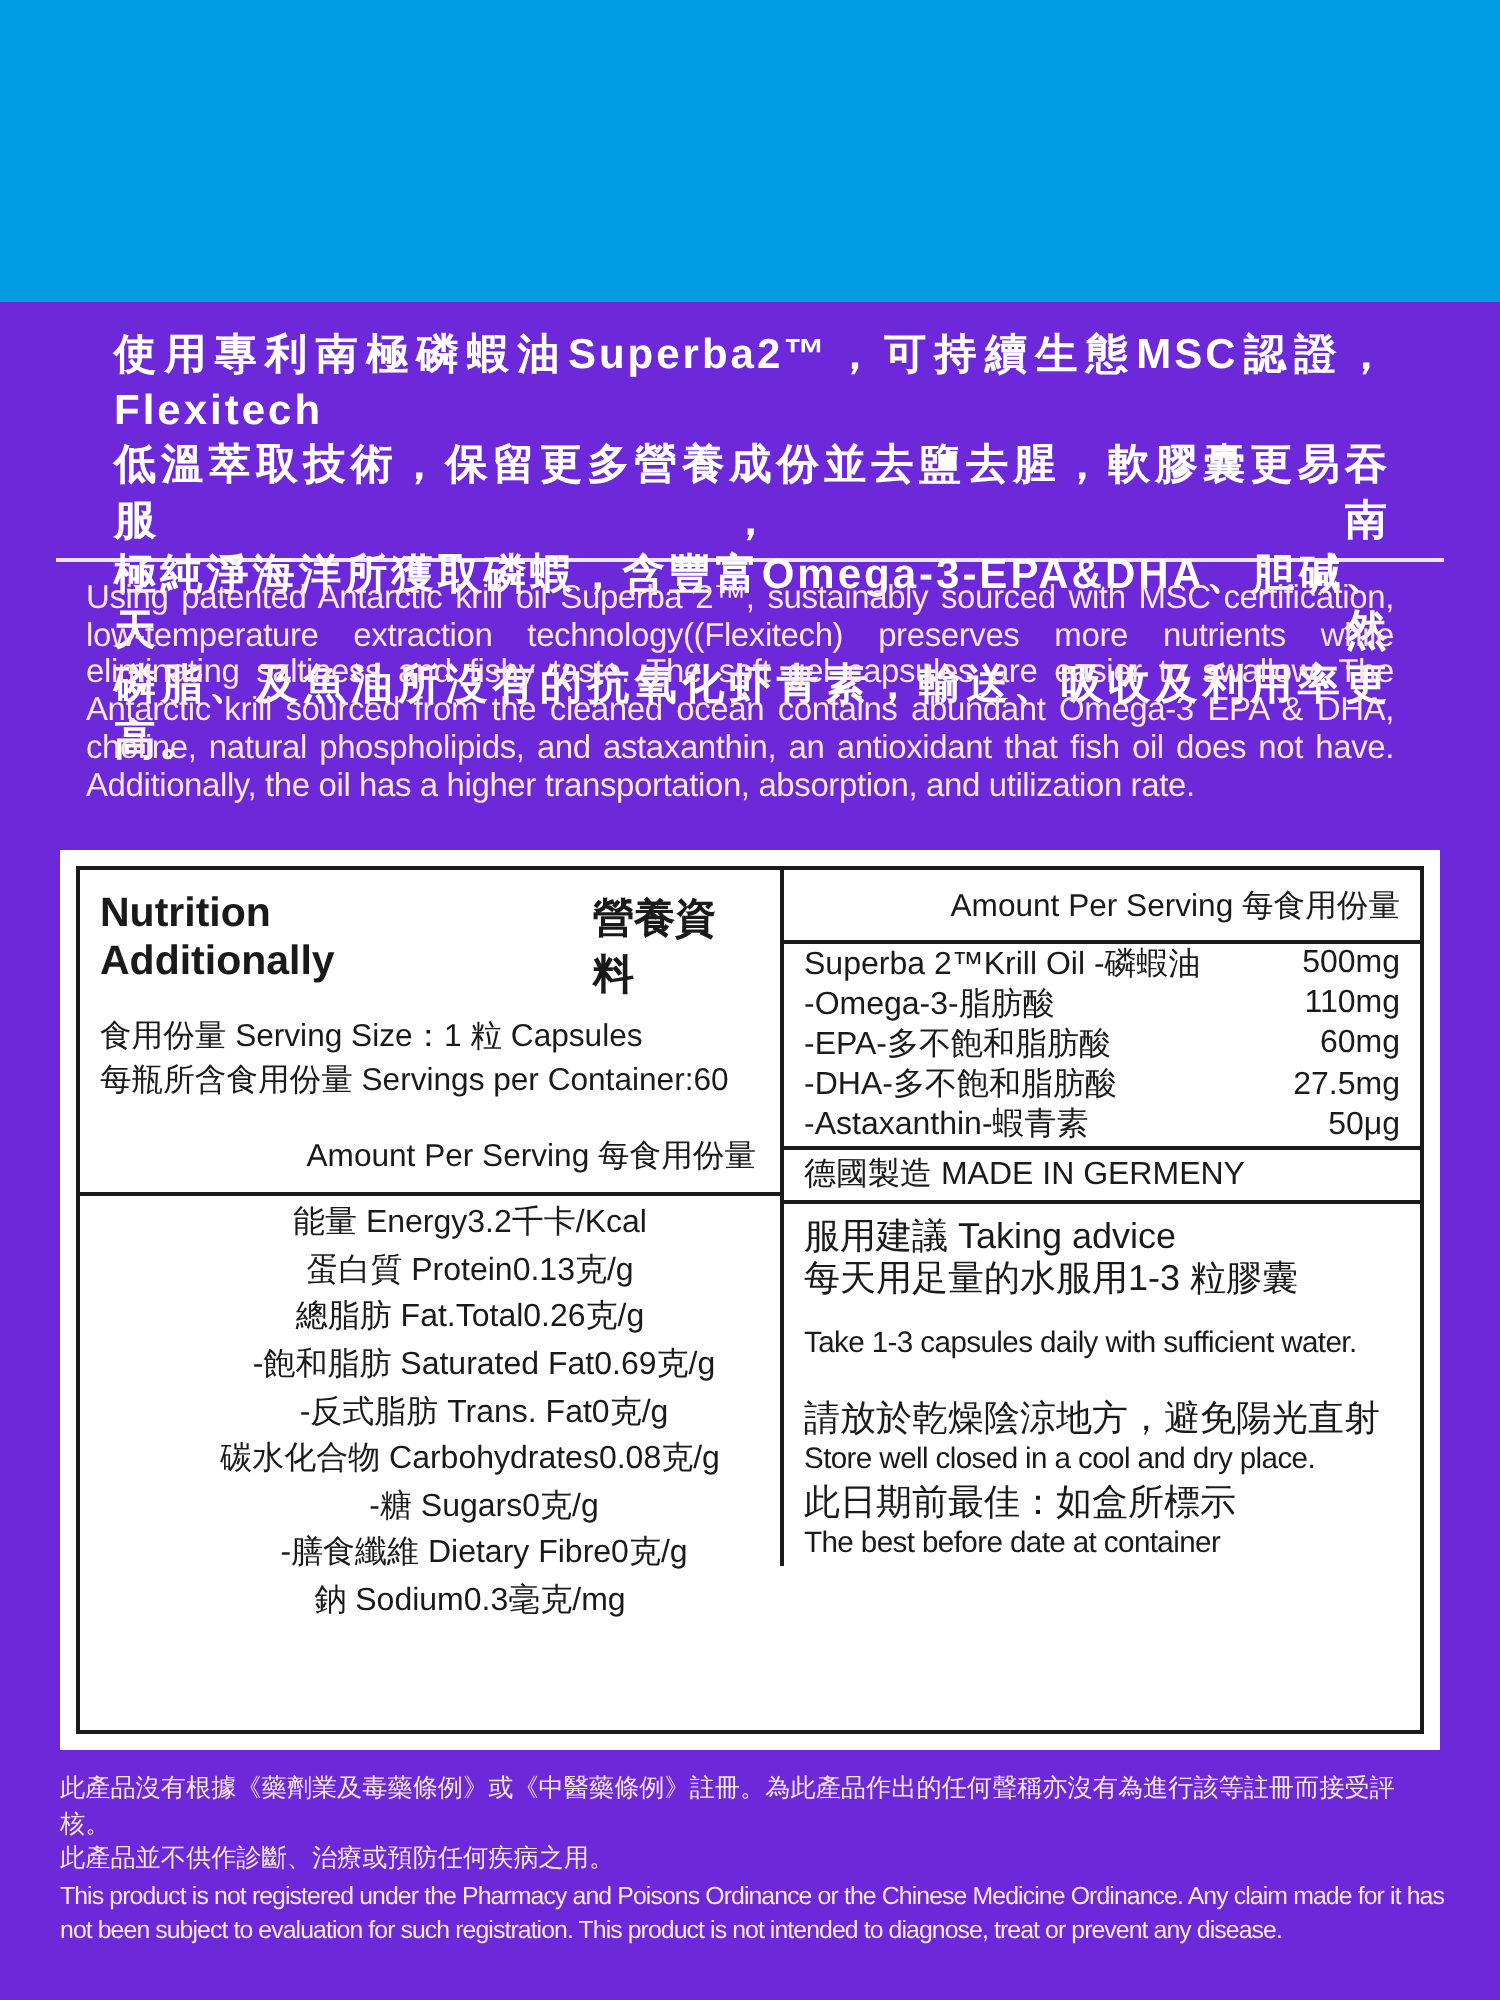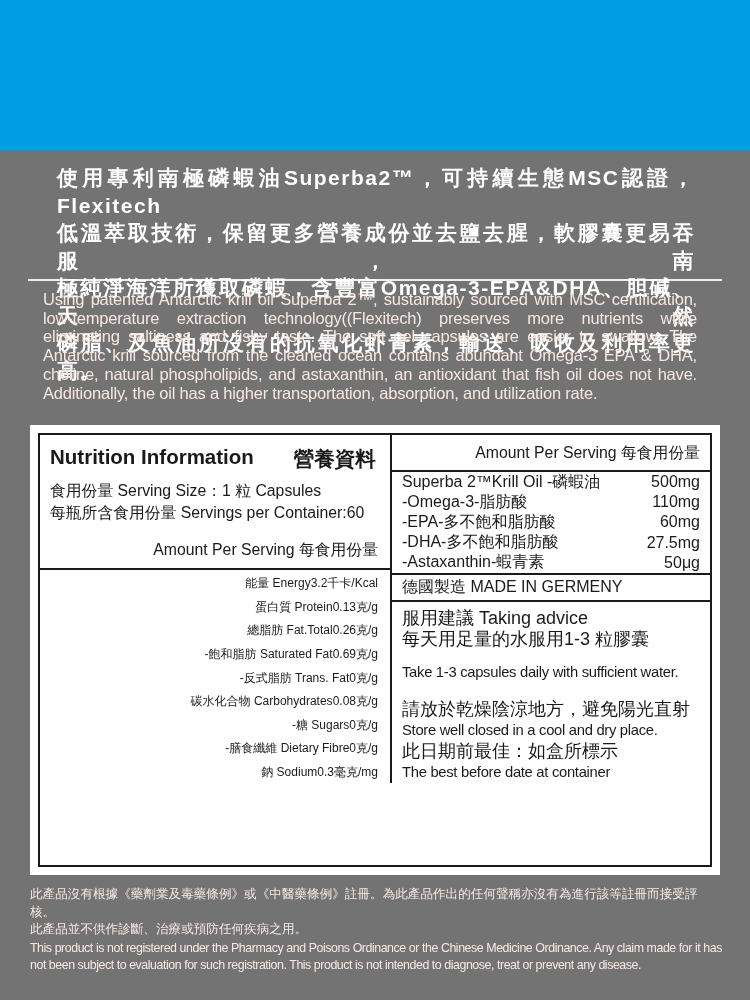--- a/index.html
+++ b/index.html
@@ -1,18 +1,18 @@
 <!DOCTYPE html>
 <html><head>
 <meta charset="utf-8">
 <style>
   html,body{margin:0;padding:0;background:#e8e8e8;}
   .page{
     position:relative;width:750px;height:1000px;overflow:hidden;
-    background:#737373;
+    background:#6d28d9;
     font-family:"Liberation Sans","DejaVu Sans",sans-serif;
   }
   .band-blue{position:absolute;left:0;top:0;width:750px;height:151px;background:#009de2;}
 
   
   .headline{position:absolute;left:57px;right:55px;top:164px;color:#ffffff;
     font-weight:bold;font-size:21px;line-height:27.5px;letter-spacing:1.5px;}
   .hl-line{text-align:justify;text-align-last:justify;text-justify:inter-character;}
   .hl-line.last{text-align-last:left;}
 
@@ -29,22 +29,22 @@
   .cell-left{width:350px;box-sizing:border-box;padding:8px 12px 0 10px;}
   .cell-right{flex:1;box-sizing:border-box;border-left:2px solid #1a1a1a;
     padding:7px 6px 0 8px;display:flex;flex-direction:column;}
   .cell-ing{border-top:2px solid #1a1a1a;flex:1;box-sizing:border-box;
     padding:3px 12px 0 10px;font-size:15.5px;line-height:19.8px;}
 
   .nt-title{font-size:20.5px;font-weight:bold;display:flex;gap:40px;margin:2px 0 7px;}
   .serving{font-size:15.8px;line-height:21.5px;}
   .aps{font-size:15.8px;text-align:right;margin-top:17px;margin-bottom:7px;}
   .hr-l{height:2px;background:#1a1a1a;margin:0 -12px 0 -10px;}
-  .nrow{display:flex;justify-content:flex-end;align-items:center;height:23.6px;
-    font-size:12px;padding-left:6px;margin-left:36px;}
+  .nrow{display:flex;justify-content:center;align-items:center;height:23.6px;
+    font-size:16px;padding-left:6px;margin-left:36px;}
   .nrow.first{margin-top:2px;}
   .nrow.ind{padding-left:20px;}
 
   .aps2{font-size:15.8px;text-align:right;margin:1px 4px 6px 0;}
   .hr-r{height:2px;background:#1a1a1a;margin:0 -6px 0 -8px;}
   .arow{display:flex;justify-content:space-between;align-items:center;height:20.2px;
     font-size:16px;padding:0 4px 0 2px;gap:32px;}
   .made{font-size:16px;height:25px;display:flex;align-items:center;padding-left:2px;}
   .adv{font-size:18px;line-height:20.8px;padding-left:2px;white-space:nowrap;}
   .adv.en{font-size:14.8px;letter-spacing:-0.3px;}
@@ -75,21 +75,21 @@
 
   <div class="desc">Using patented Antarctic krill oil Superba 2™, sustainably sourced with MSC certification, low-temperature extraction technology((Flexitech) preserves more nutrients while eliminating saltiness and fishy taste. The soft gel capsules are easier to swallow. The Antarctic krill sourced from the cleaned ocean contains abundant Omega-3 EPA &amp; DHA, choline, natural phospholipids, and astaxanthin, an antioxidant that fish oil does not have. Additionally, the oil has a higher transportation, absorption, and utilization rate.</div>
 
   <div class="panel">
     <div class="ntable">
 
       <div class="cols">
 
         <div class="cell-left">
           <div class="nt-title">
-            <span>Nutrition Information</span>
+            <span>Nutrition Additionally</span>
             <span>營養資料</span>
           </div>
           <div class="serving">食用份量 Serving Size：1 粒 Capsules</div>
           <div class="serving">每瓶所含食用份量 Servings per Container:60</div>
           <div class="aps">Amount Per Serving 每食用份量</div>
           <div class="hr-l"></div>
 
           <div class="nrow first">
             <span>能量 Energy</span>
             <span>3.2千卡/Kcal</span>

